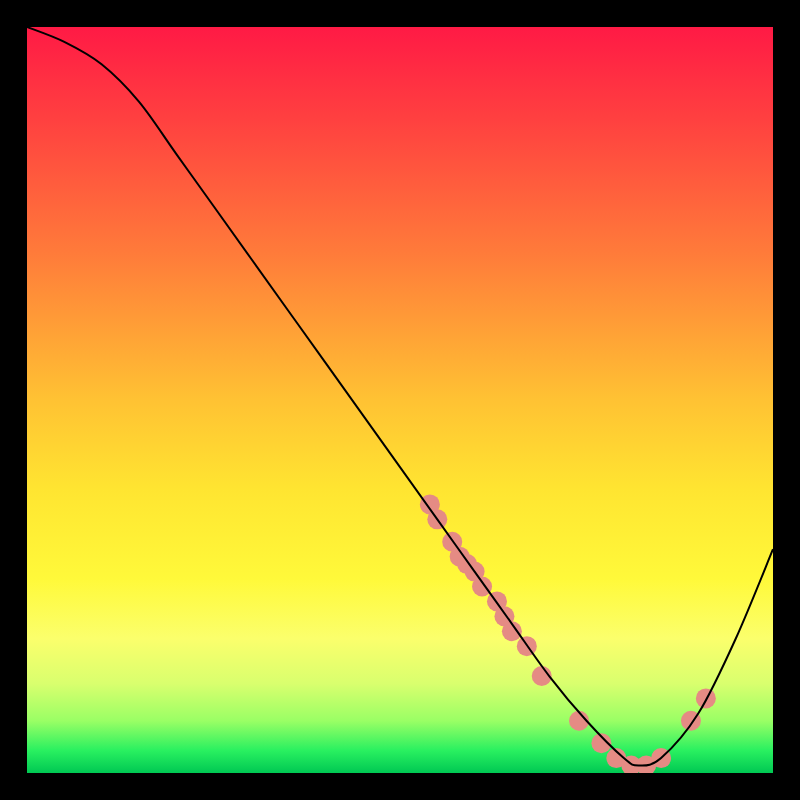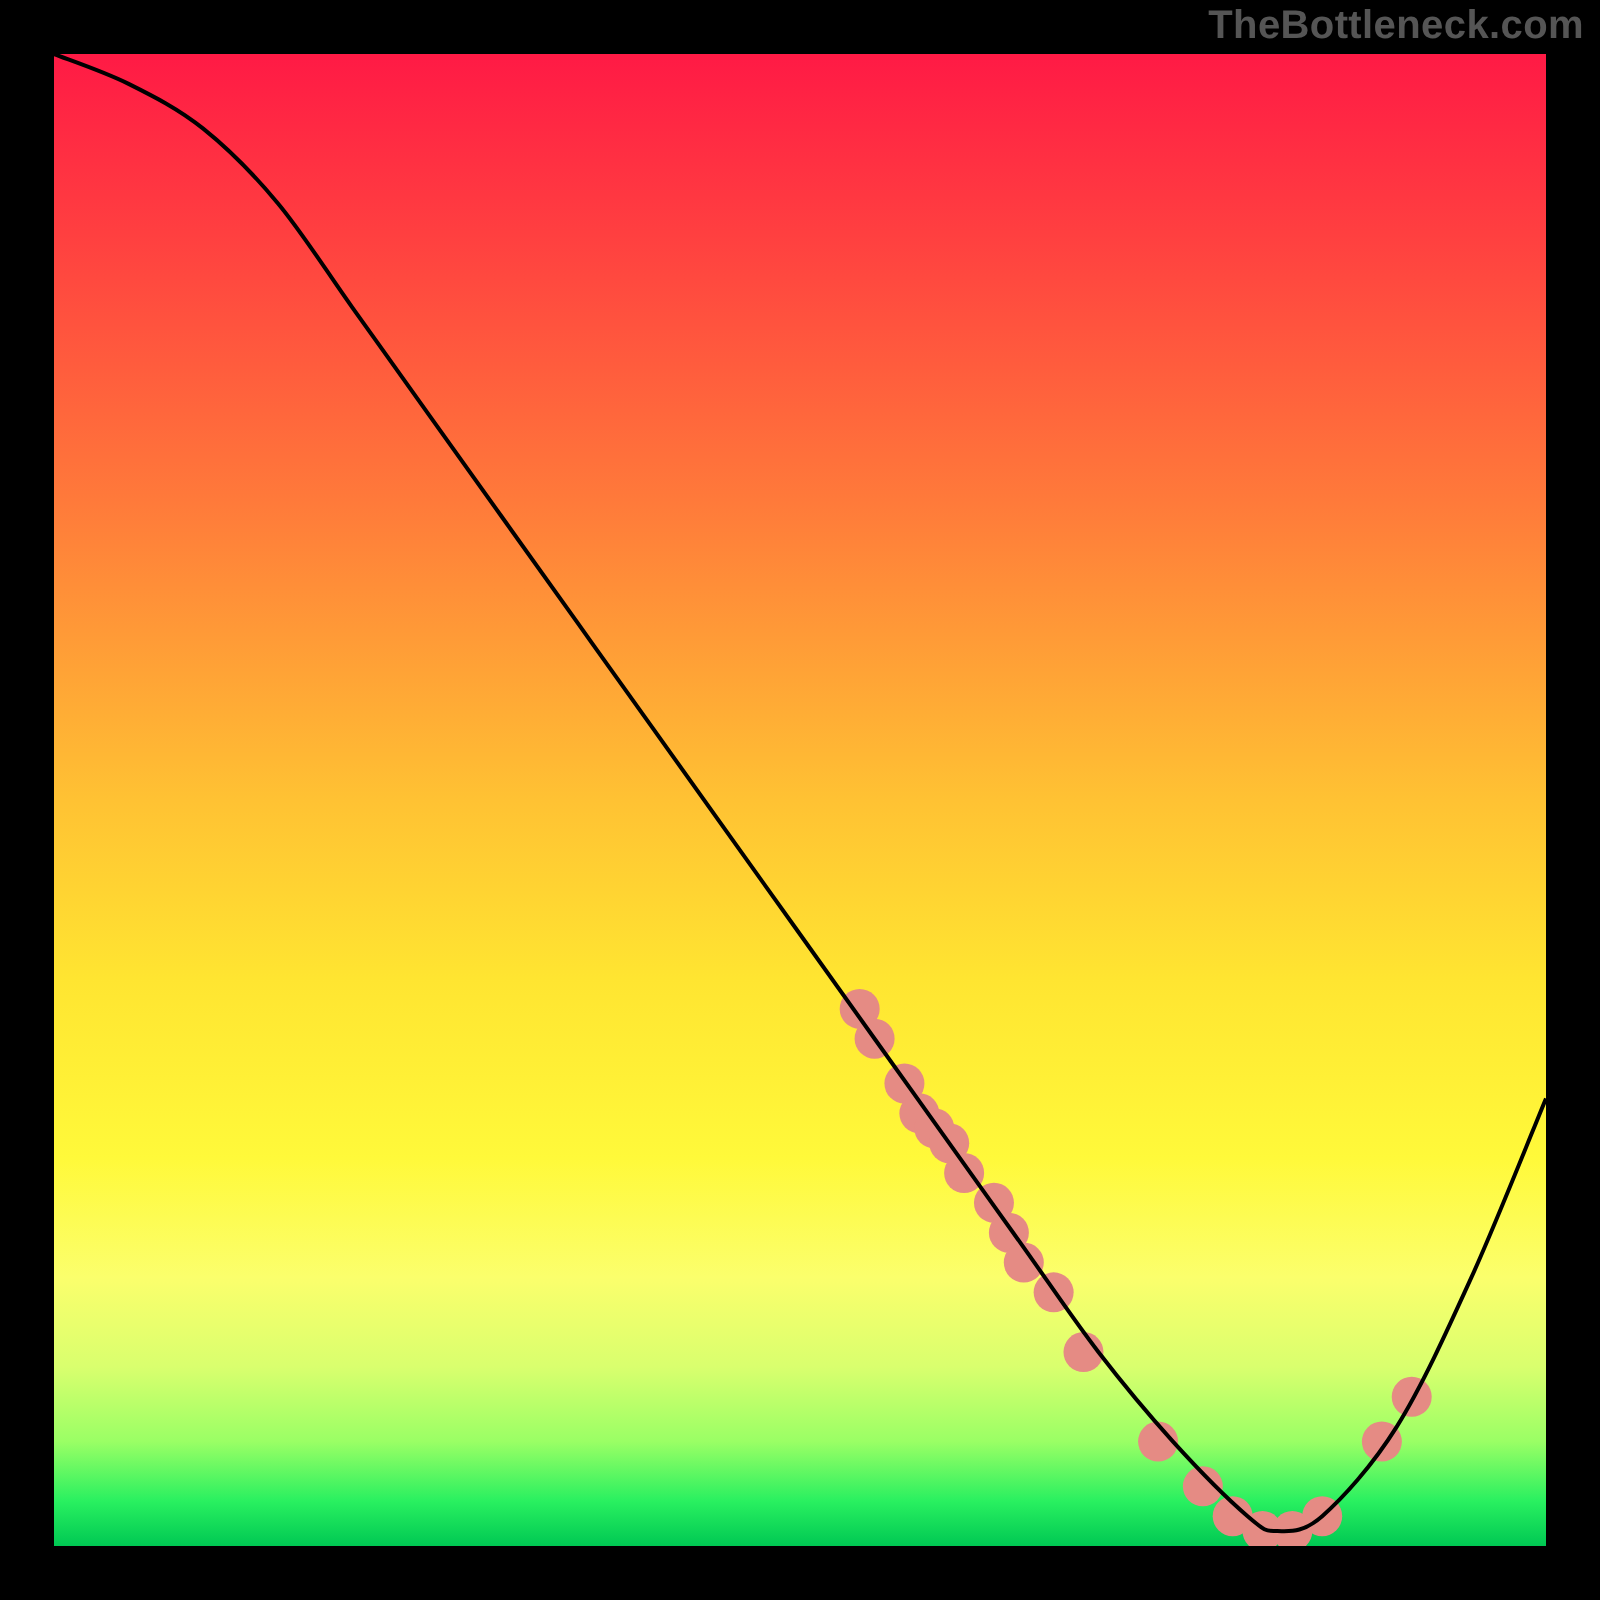--- a/index.html
+++ b/index.html
@@ -57,21 +57,20 @@
     width: 100%;
     height: 100%;
     z-index: 20;
   }
 </style>
 </head>
 <body>
 
 <div class="frame">
 
-  <div class="watermark">TheBottleneck.com</div>
 
   <div class="plot-area">
     <svg class="curve" viewBox="0 0 100 100" preserveAspectRatio="none">
       <g id="marker-layer">
           <circle cx="54" cy="64" r="1.3404825737265416" fill="#e58b84"></circle>
           <circle cx="55" cy="66" r="1.3404825737265416" fill="#e58b84"></circle>
           <circle cx="57" cy="69" r="1.3404825737265416" fill="#e58b84"></circle>
           <circle cx="58" cy="71" r="1.3404825737265416" fill="#e58b84"></circle>
           <circle cx="59" cy="72" r="1.3404825737265416" fill="#e58b84"></circle>
           <circle cx="60" cy="73" r="1.3404825737265416" fill="#e58b84"></circle>

